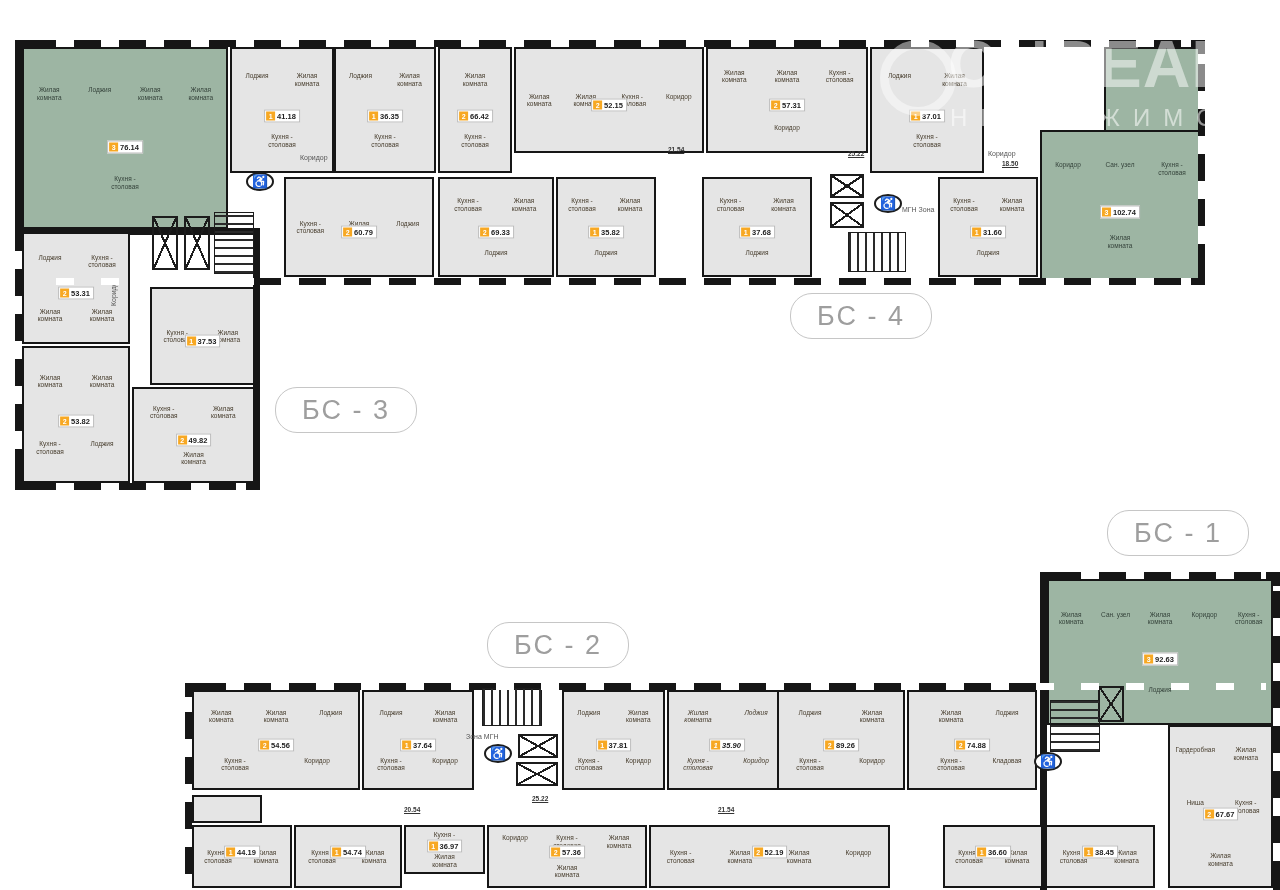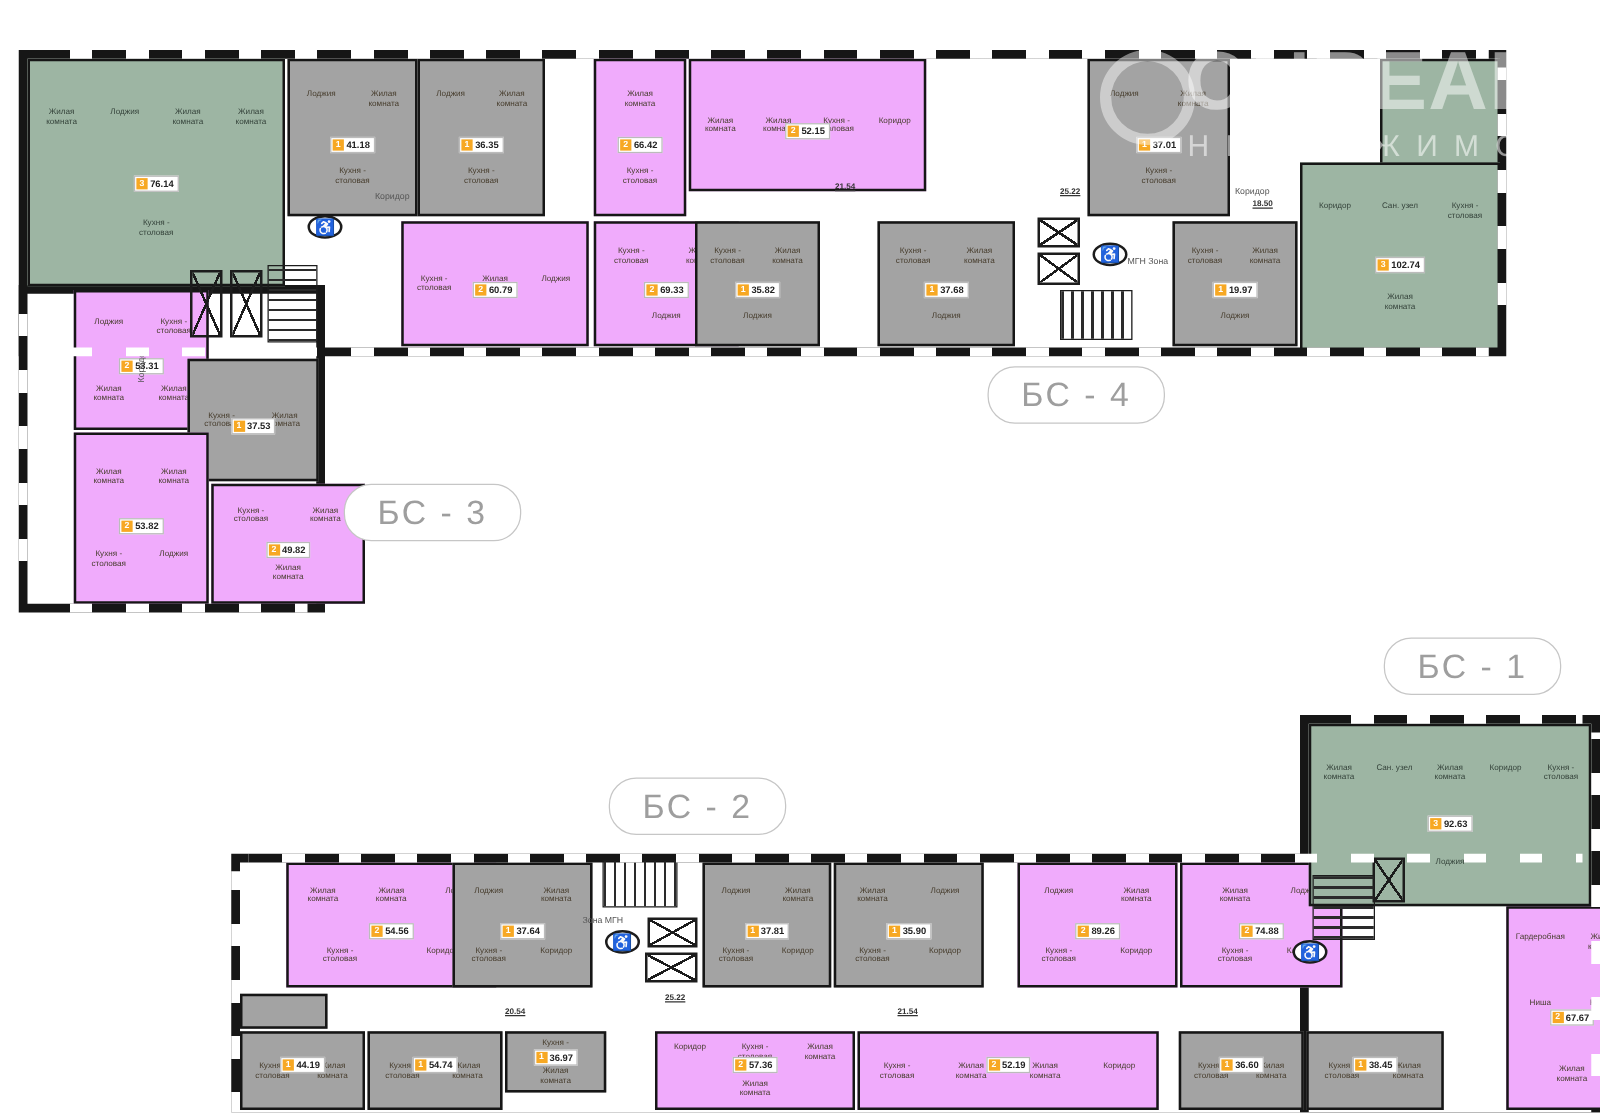--- a/index.html
+++ b/index.html
@@ -6,22 +6,22 @@
   #canvas{position:relative;width:1280px;height:890px;background:#fff;overflow:hidden;
           font-family:"Liberation Sans", sans-serif;}
   
   .shell{position:absolute;background:#161616;}
   .inner{position:absolute;background:#fff;}
   .win-h{position:absolute;height:7px;background:repeating-linear-gradient(90deg,transparent 0 27px,#fff 27px 45px);}
   .win-v{position:absolute;width:7px;background:repeating-linear-gradient(0deg,transparent 0 27px,#fff 27px 45px);}
   
   .apt{position:absolute;border:2px solid #161616;box-sizing:border-box;
        display:flex;flex-wrap:wrap;align-content:space-around;justify-content:space-around;overflow:hidden;}
-  .one_room{background:#a3a3a3;}
-  .two_room{background:#f0abfc;margin-left:37px;}
+  .one_room{background:#e5e5e5;}
+  .two_room{background:#e5e5e5;}
   .three_room{background:#9db5a3;}
   .ext{position:absolute;border:2px solid #161616;box-sizing:border-box;}
   .room-label{font-size:6.5px;line-height:1.15;color:#463c2c;text-align:center;width:44px;}
   .three_room .room-label{color:#34423a;}
   .abadge{position:absolute;left:50%;top:55%;transform:translate(-50%,-50%);
           display:inline-flex;align-items:center;background:#fff;border:0.5px solid #bbb;
           padding:1px 3px 1px 1px;white-space:nowrap;}
   .abadge .sq{width:9px;height:9px;background:#f7a823;color:#fff;font-size:7px;font-weight:bold;
           display:flex;align-items:center;justify-content:center;margin-right:2px;}
   .abadge .ar{font-size:7.5px;font-weight:bold;color:#222;}
@@ -102,20 +102,30 @@
     <div class="apt two_room" style="left: 514px; top: 47px; width: 190px; height: 106px;">
       <span class="room-label">Жилая комната</span>
       <span class="room-label">Жилая комната</span>
       <span class="room-label">Кухня - столовая</span>
       <span class="room-label">Коридор</span>
       <div class="abadge">
         <span class="sq">2</span>
         <span class="ar">52.15</span>
       </div>
     </div>
+    <div class="apt two_room" style="left: 706px; top: 47px; width: 162px; height: 106px;">
+      <span class="room-label">Жилая комната</span>
+      <span class="room-label">Жилая комната</span>
+      <span class="room-label">Кухня - столовая</span>
+      <span class="room-label">Коридор</span>
+      <div class="abadge">
+        <span class="sq">2</span>
+        <span class="ar">57.31</span>
+      </div>
+    </div>
     <div class="apt one_room" style="left: 870px; top: 47px; width: 114px; height: 126px;">
       <span class="room-label">Лоджия</span>
       <span class="room-label">Жилая комната</span>
       <span class="room-label">Кухня - столовая</span>
       <div class="abadge">
         <span class="sq">1</span>
         <span class="ar">37.01</span>
       </div>
     </div>
     <div class="ext three_room" style="left: 1104px; top: 47px; width: 96px; height: 85px;"></div>
@@ -164,21 +174,21 @@
         <span class="sq">1</span>
         <span class="ar">37.68</span>
       </div>
     </div>
     <div class="apt one_room" style="left: 938px; top: 177px; width: 100px; height: 100px;">
       <span class="room-label">Кухня - столовая</span>
       <span class="room-label">Жилая комната</span>
       <span class="room-label">Лоджия</span>
       <div class="abadge">
         <span class="sq">1</span>
-        <span class="ar">19.97</span>
+        <span class="ar">31.60</span>
       </div>
     </div>
     <div class="apt two_room" style="left: 22px; top: 232px; width: 108px; height: 112px;">
       <span class="room-label">Лоджия</span>
       <span class="room-label">Кухня - столовая</span>
       <span class="room-label">Жилая комната</span>
       <span class="room-label">Жилая комната</span>
       <div class="abadge">
         <span class="sq">2</span>
         <span class="ar">53.31</span>
@@ -235,21 +245,21 @@
     <div class="apt one_room" style="left: 562px; top: 690px; width: 103px; height: 100px;">
       <span class="room-label">Лоджия</span>
       <span class="room-label">Жилая комната</span>
       <span class="room-label">Кухня - столовая</span>
       <span class="room-label">Коридор</span>
       <div class="abadge">
         <span class="sq">1</span>
         <span class="ar">37.81</span>
       </div>
     </div>
-    <div class="apt one_room" style="left: 667px; top: 690px; width: 120px; height: 100px;">
+    <div class="apt one_room" style="left: 667px; top: 690px; width: 120px; height: 100px; font-style: italic;">
       <span class="room-label">Жилая комната</span>
       <span class="room-label">Лоджия</span>
       <span class="room-label">Кухня - столовая</span>
       <span class="room-label">Коридор</span>
       <div class="abadge">
         <span class="sq">1</span>
         <span class="ar">35.90</span>
       </div>
     </div>
     <div class="apt two_room" style="left: 777px; top: 690px; width: 128px; height: 100px;">

